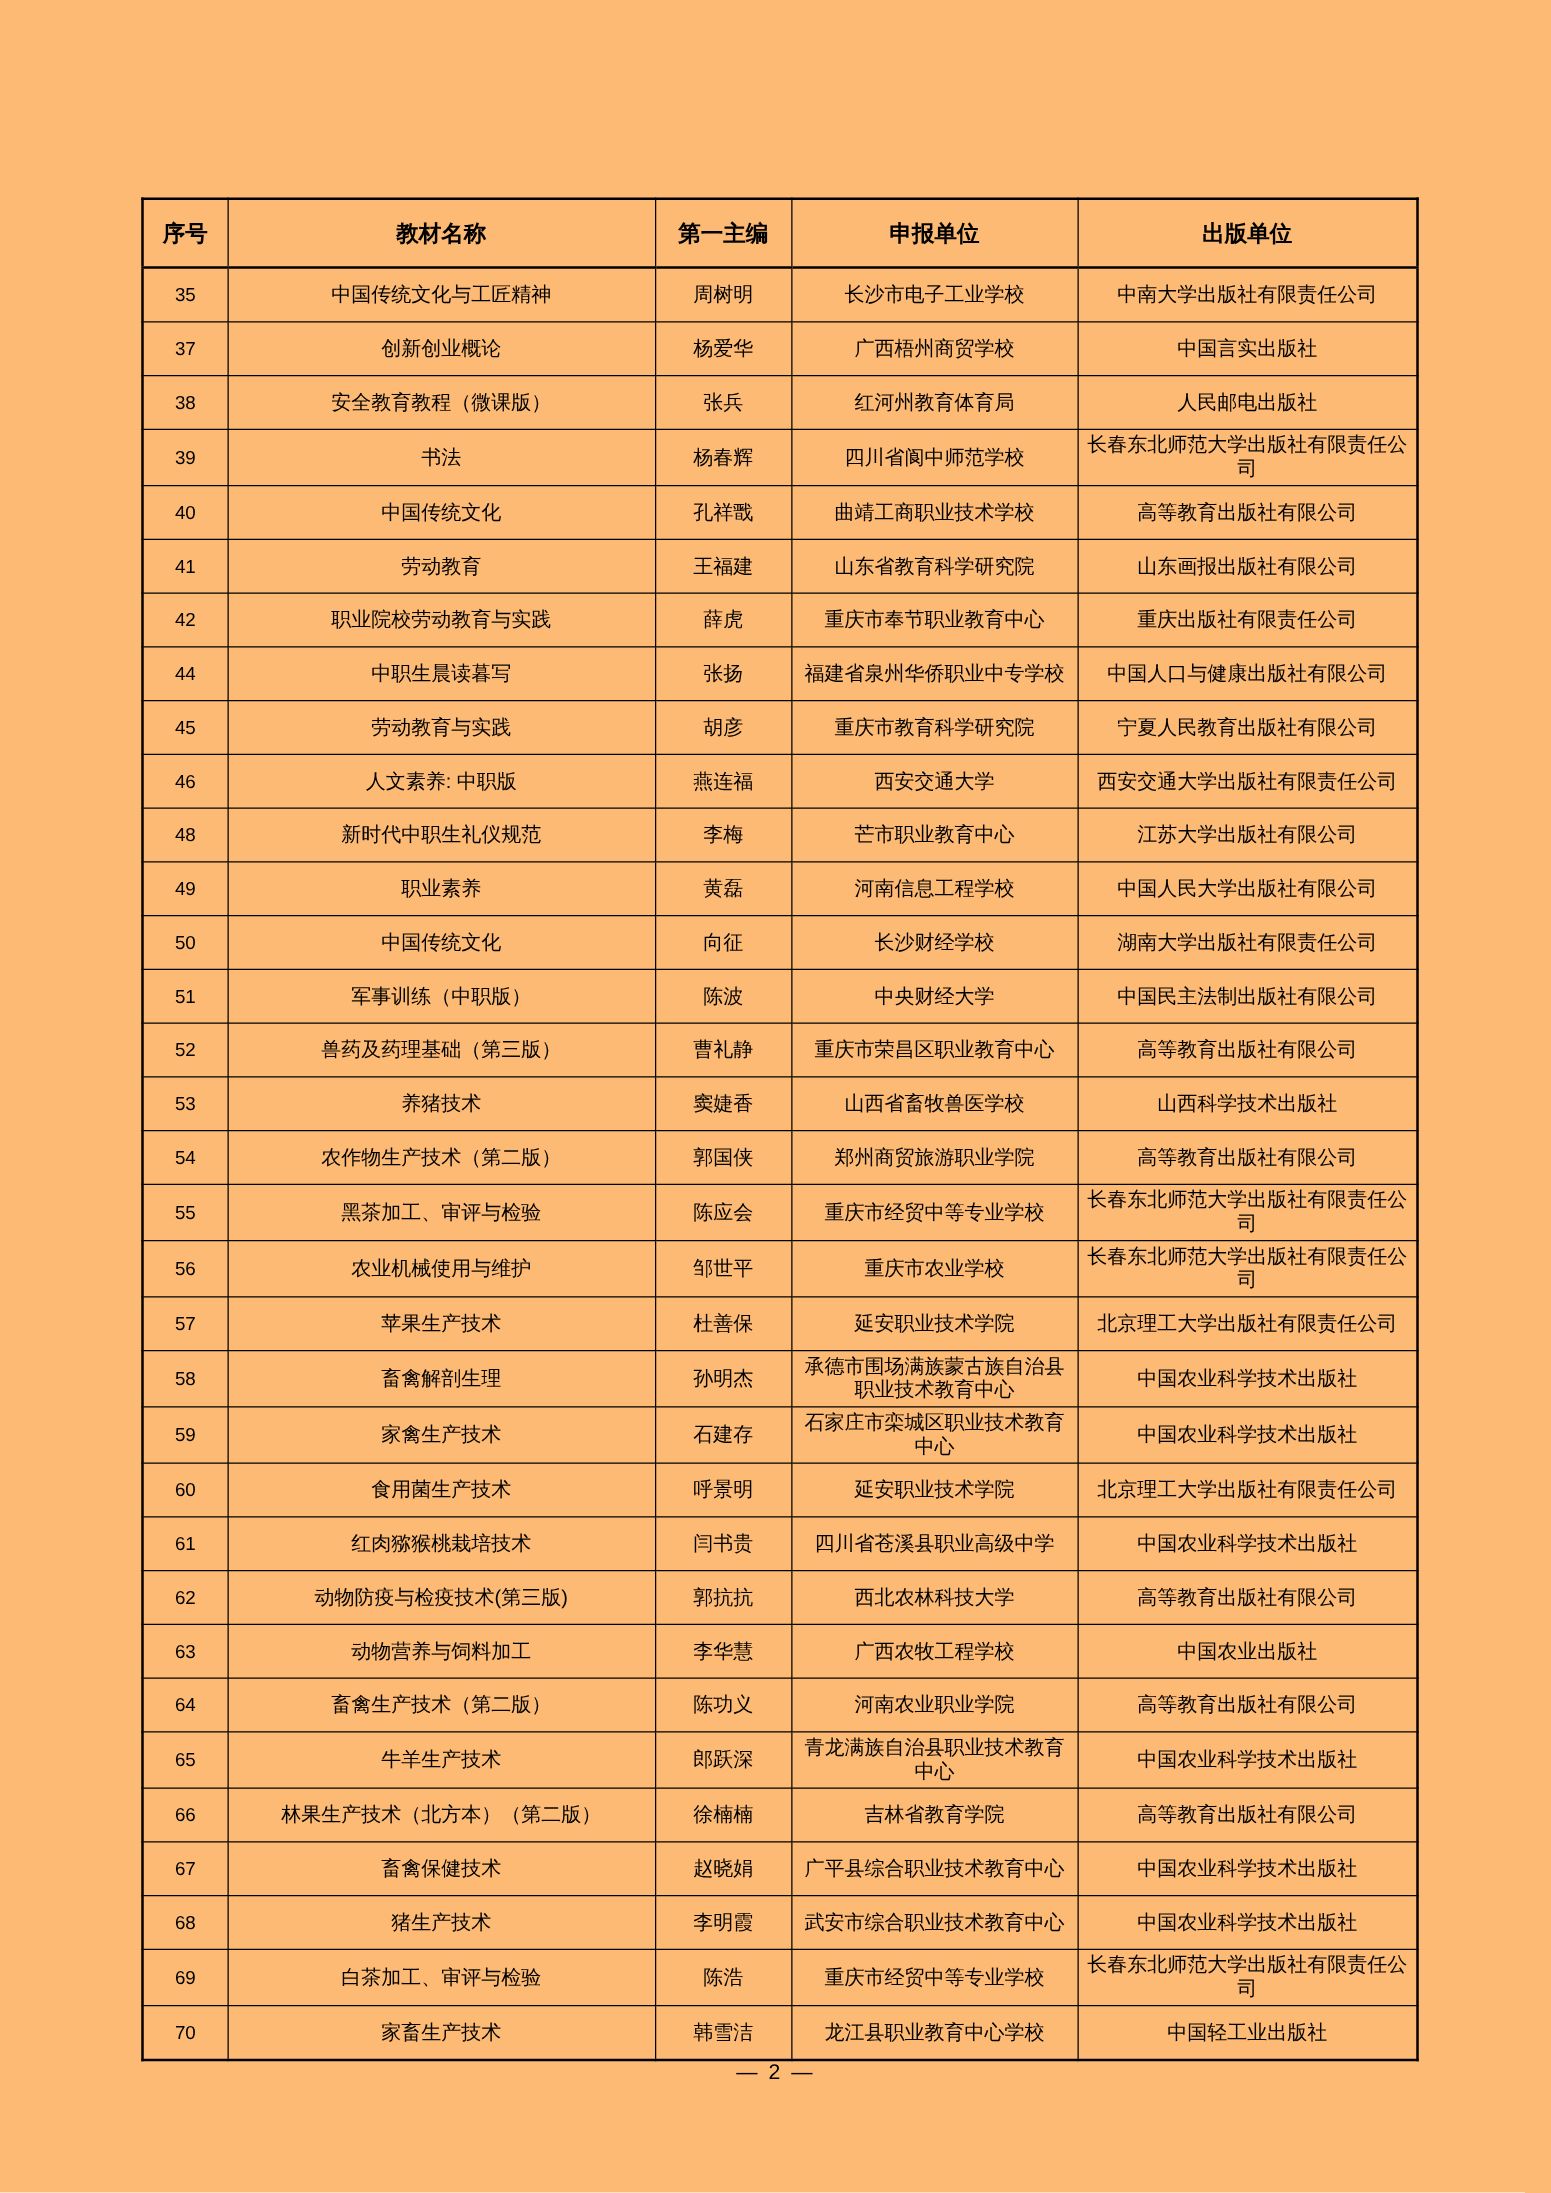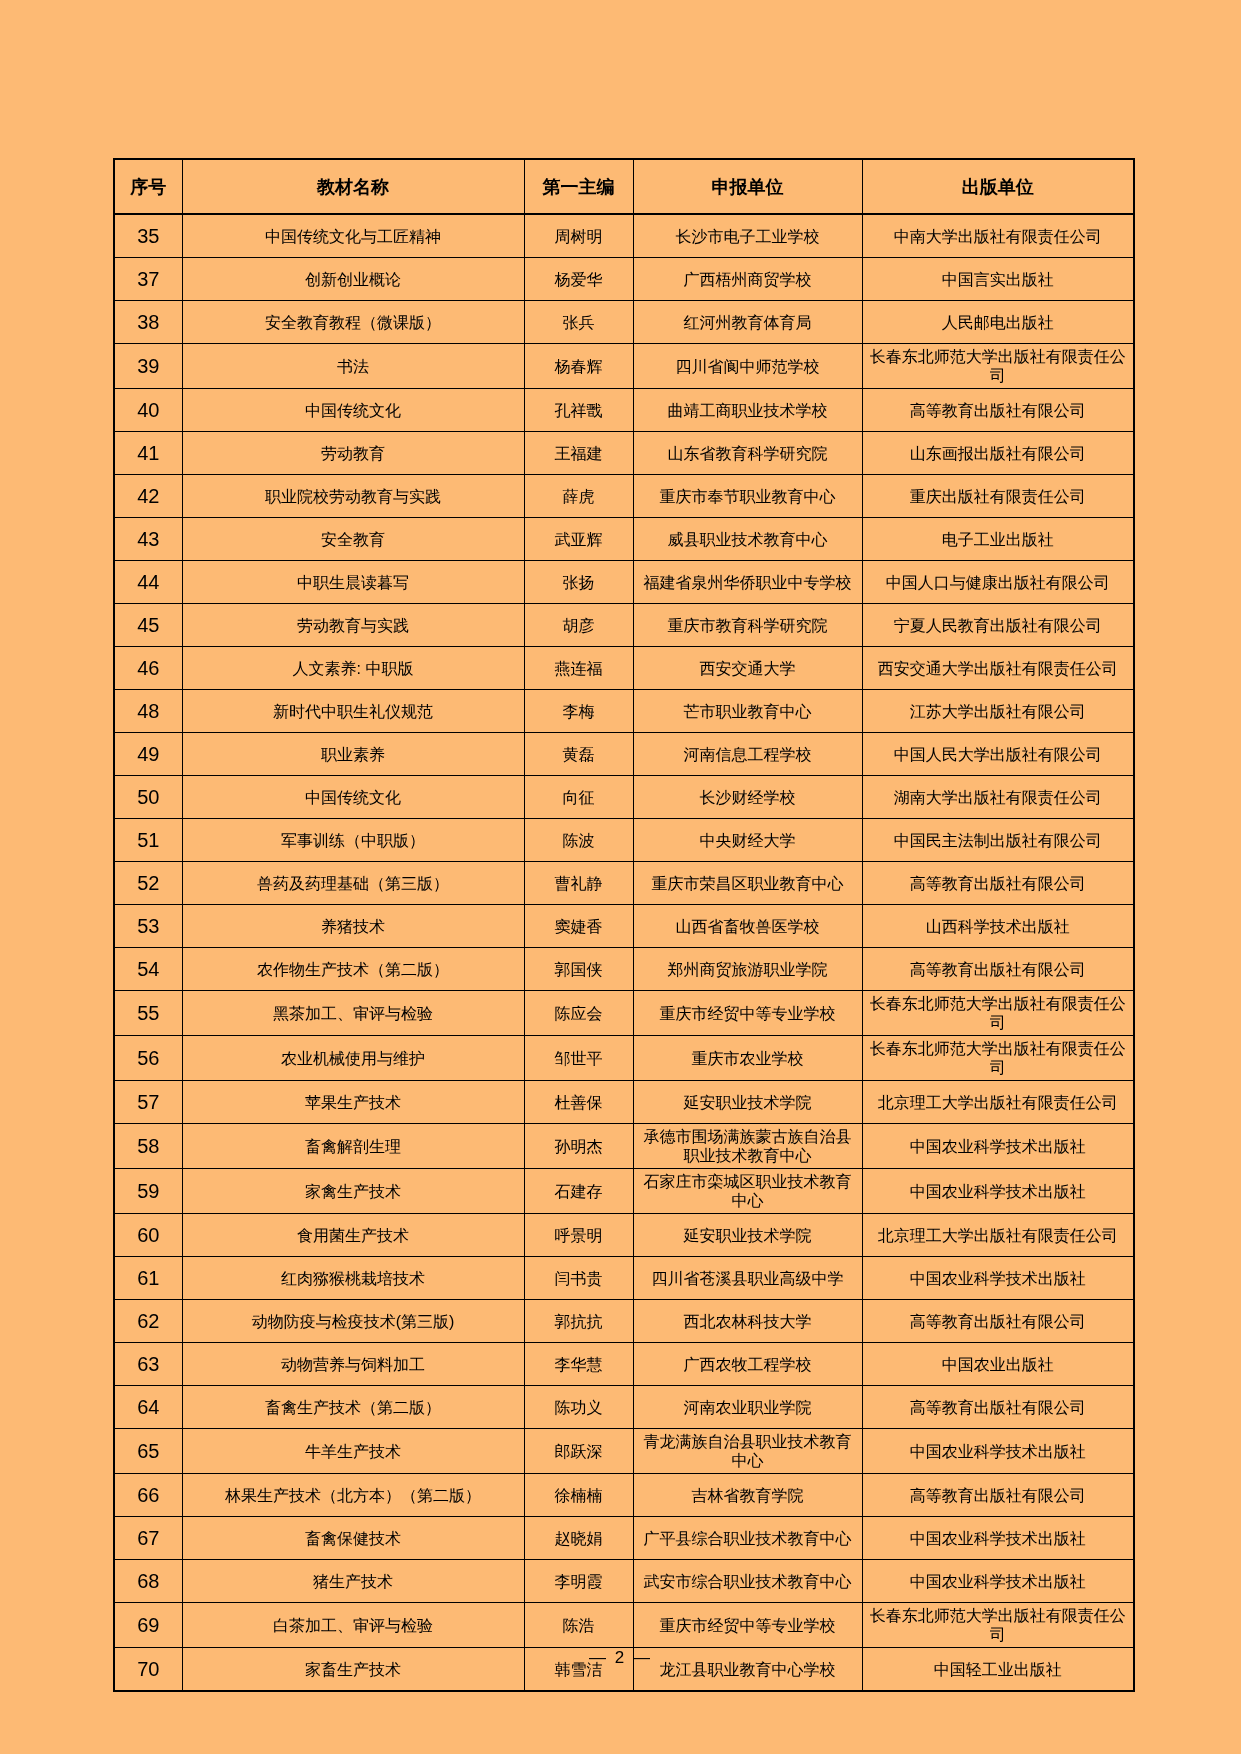--- a/index.html
+++ b/index.html
@@ -43,21 +43,21 @@
     height: 47px;
     font-size: 18px;
     font-weight: bold;
     border-bottom: 2px solid #000000;
     line-height: 22px;
   }
   table.doc-table tbody td {
     height: 36px;
   }
   table.doc-table tbody td.cell-no {
-    font-size: 20px;
+    font-size: 15px;
   }
   .page-number {
     position: absolute;
     left: 0;
     top: 1648px;
     width: 100%;
     text-align: center;
     font-size: 17px;
     letter-spacing: 2px;
   }
@@ -128,27 +128,20 @@
             <td class="cell-publisher">山东画报出版社有限公司</td>
           </tr>
           <tr>
             <td class="cell-no">42</td>
             <td class="cell-title">职业院校劳动教育与实践</td>
             <td class="cell-editor">薛虎</td>
             <td class="cell-applicant">重庆市奉节职业教育中心</td>
             <td class="cell-publisher">重庆出版社有限责任公司</td>
           </tr>
           <tr>
-            <td class="cell-no">43</td>
-            <td class="cell-title">安全教育</td>
-            <td class="cell-editor">武亚辉</td>
-            <td class="cell-applicant">威县职业技术教育中心</td>
-            <td class="cell-publisher">电子工业出版社</td>
-          </tr>
-          <tr>
             <td class="cell-no">44</td>
             <td class="cell-title">中职生晨读暮写</td>
             <td class="cell-editor">张扬</td>
             <td class="cell-applicant">福建省泉州华侨职业中专学校</td>
             <td class="cell-publisher">中国人口与健康出版社有限公司</td>
           </tr>
           <tr>
             <td class="cell-no">45</td>
             <td class="cell-title">劳动教育与实践</td>
             <td class="cell-editor">胡彦</td>

